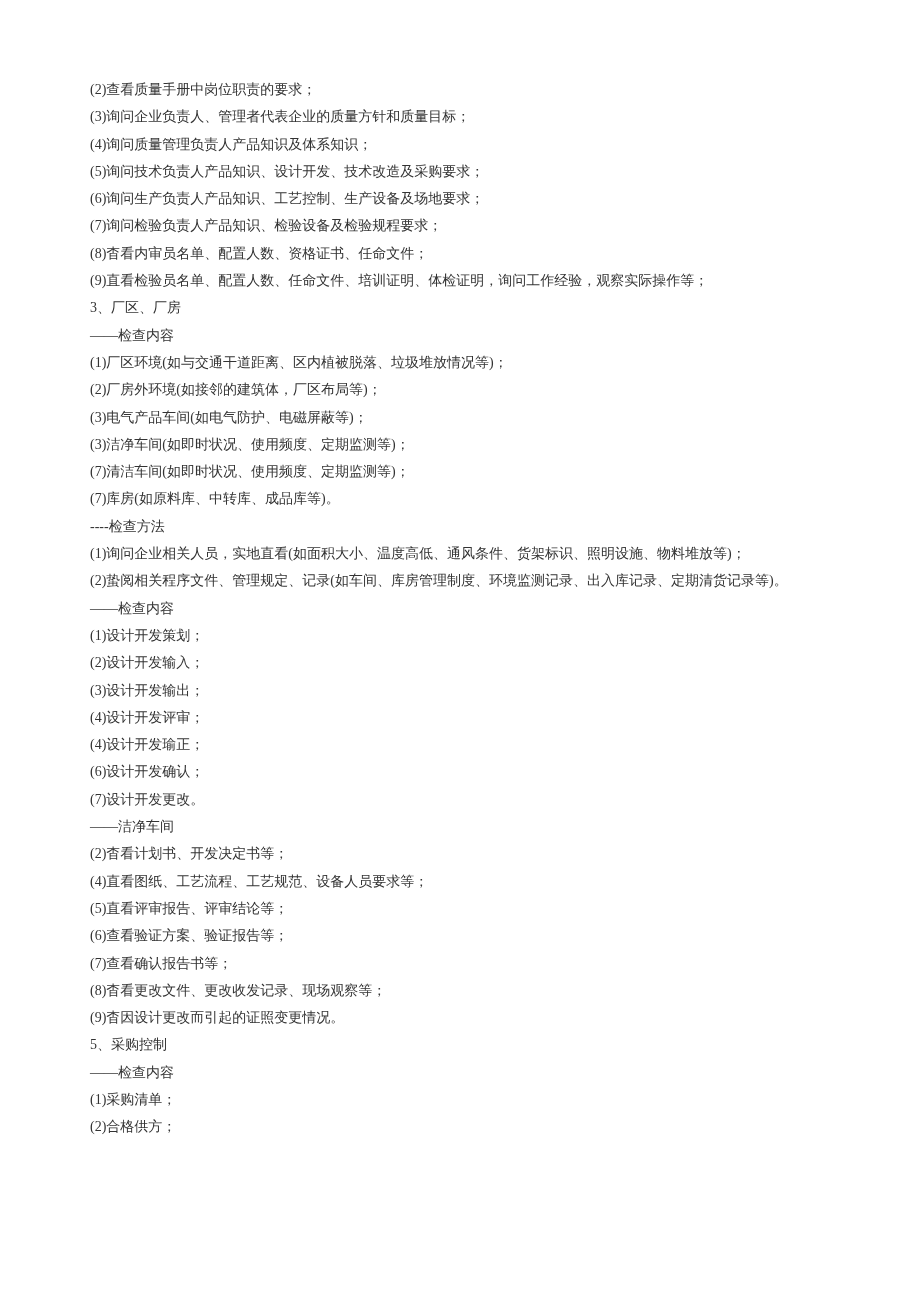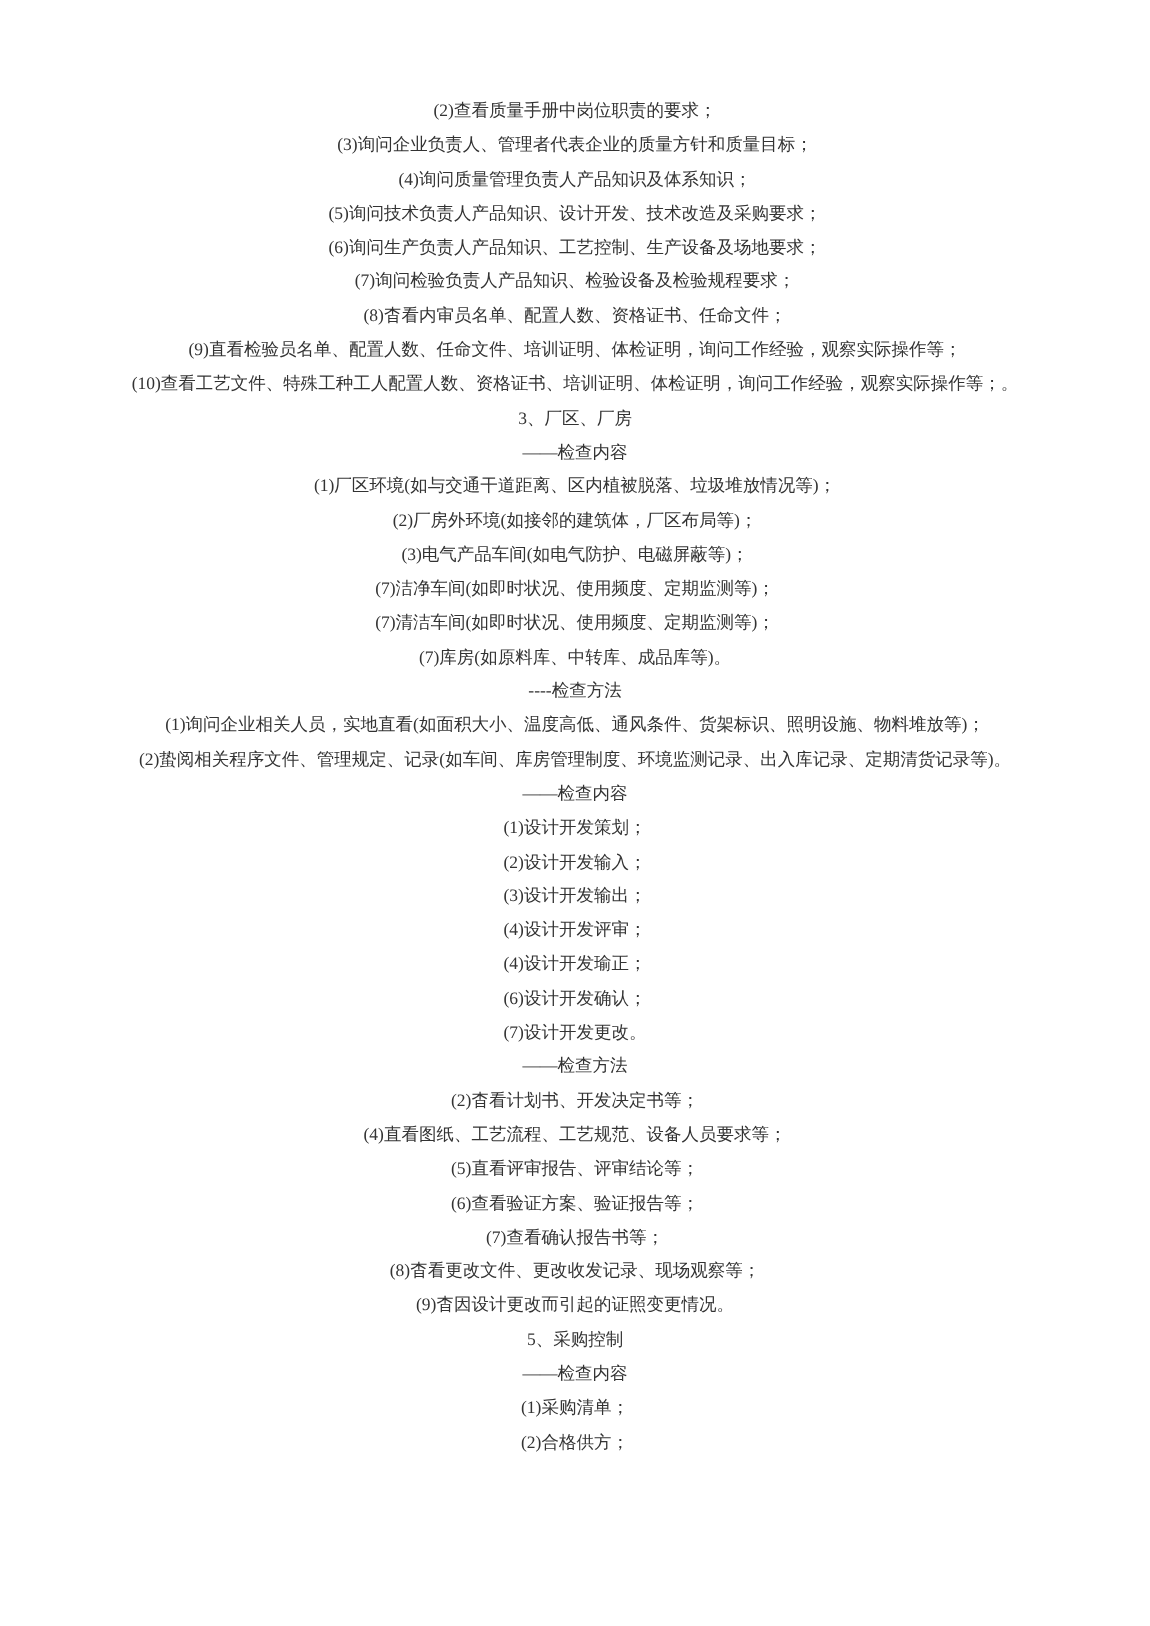--- a/index.html
+++ b/index.html
@@ -12,56 +12,54 @@
       font-family: "SimSun", "宋体", serif;
       font-size: 14px;
       color: #333333;
       line-height: 1.95;
       width: 920px;
       padding: 76px 90px 40px 90px;
     }
     .line {
       display: block;
       white-space: normal;
-      text-align: center;
     }
   </style>
 </head>
 <body>
 
 <div id="content">
     <span class="line">(2)查看质量手册中岗位职责的要求；</span>
     <span class="line">(3)询问企业负责人、管理者代表企业的质量方针和质量目标；</span>
     <span class="line">(4)询问质量管理负责人产品知识及体系知识；</span>
     <span class="line">(5)询问技术负责人产品知识、设计开发、技术改造及采购要求；</span>
     <span class="line">(6)询问生产负责人产品知识、工艺控制、生产设备及场地要求；</span>
     <span class="line">(7)询问检验负责人产品知识、检验设备及检验规程要求；</span>
     <span class="line">(8)杳看内审员名单、配置人数、资格证书、任命文件；</span>
     <span class="line">(9)直看检验员名单、配置人数、任命文件、培训证明、体检证明，询问工作经验，观察实际操作等；</span>
-    <span class="line">(10)查看工艺文件、特殊工种工人配置人数、资格证书、培训证明、体检证明，询问工作经验，观察实际操作等；。</span>
     <span class="line">3、厂区、厂房</span>
     <span class="line">——检查内容</span>
     <span class="line">(1)厂区环境(如与交通干道距离、区内植被脱落、垃圾堆放情况等)；</span>
     <span class="line">(2)厂房外环境(如接邻的建筑体，厂区布局等)；</span>
     <span class="line">(3)电气产品车间(如电气防护、电磁屏蔽等)；</span>
-    <span class="line">(7)洁净车间(如即时状况、使用频度、定期监测等)；</span>
+    <span class="line">(3)洁净车间(如即时状况、使用频度、定期监测等)；</span>
     <span class="line">(7)清洁车间(如即时状况、使用频度、定期监测等)；</span>
     <span class="line">(7)库房(如原料库、中转库、成品库等)。</span>
     <span class="line">----检查方法</span>
     <span class="line">(1)询问企业相关人员，实地直看(如面积大小、温度高低、通风条件、货架标识、照明设施、物料堆放等)；</span>
     <span class="line">(2)蛰阅相关程序文件、管理规定、记录(如车间、库房管理制度、环境监测记录、出入库记录、定期清货记录等)。</span>
     <span class="line">——检查内容</span>
     <span class="line">(1)设计开发策划；</span>
     <span class="line">(2)设计开发输入；</span>
     <span class="line">(3)设计开发输出；</span>
     <span class="line">(4)设计开发评审；</span>
     <span class="line">(4)设计开发瑜正；</span>
     <span class="line">(6)设计开发确认；</span>
     <span class="line">(7)设计开发更改。</span>
-    <span class="line">——检查方法</span>
+    <span class="line">——洁净车间</span>
     <span class="line">(2)杳看计划书、开发决定书等；</span>
     <span class="line">(4)直看图纸、工艺流程、工艺规范、设备人员要求等；</span>
     <span class="line">(5)直看评审报告、评审结论等；</span>
     <span class="line">(6)查看验证方案、验证报告等；</span>
     <span class="line">(7)查看确认报告书等；</span>
     <span class="line">(8)杳看更改文件、更改收发记录、现场观察等；</span>
     <span class="line">(9)杳因设计更改而引起的证照变更情况。</span>
     <span class="line">5、采购控制</span>
     <span class="line">——检查内容</span>
     <span class="line">(1)采购清单；</span>

